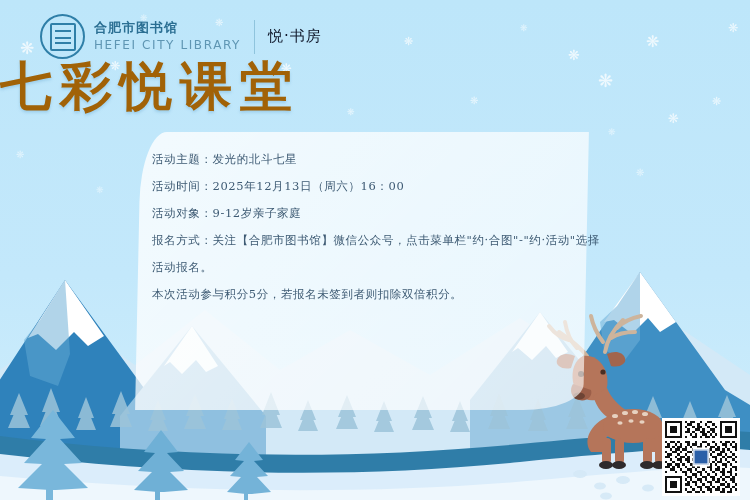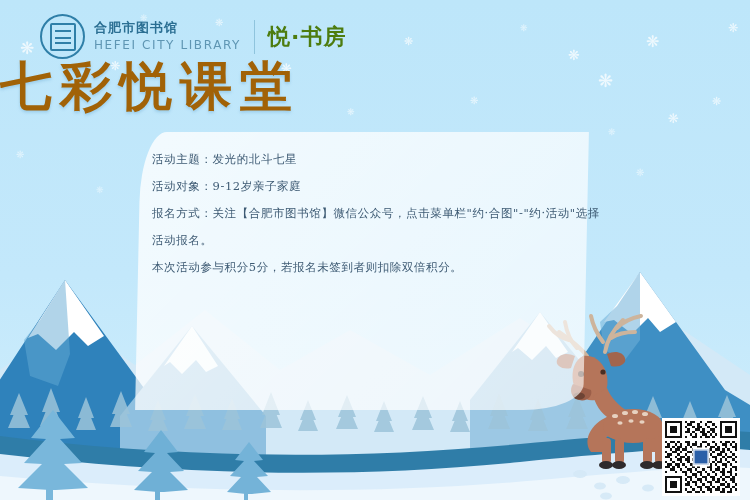--- a/index.html
+++ b/index.html
@@ -18,21 +18,21 @@
   .logo-mark{width:45px;height:45px;border-radius:50%;border:2px solid #2f7fa8;
              display:flex;align-items:center;justify-content:center;box-sizing:border-box;}
   .logo-mark-inner{width:26px;height:28px;border:2px solid #2f7fa8;border-radius:2px;position:relative;box-sizing:border-box;}
   .logo-mark-inner:before{content:"";position:absolute;left:3px;right:3px;top:5px;height:2px;background:#2f7fa8;}
   .logo-mark-inner:after{content:"";position:absolute;left:3px;right:3px;top:12px;height:2px;background:#2f7fa8;
                          box-shadow:0 5px 0 0 #2f7fa8;}
   .logo-cn{font-family:"DejaVu Sans","Liberation Sans",sans-serif;font-size:13px;font-weight:bold;
            color:#2b6f93;letter-spacing:1px;line-height:1.15;}
   .logo-en{font-size:12px;color:#5f96b3;letter-spacing:1.6px;margin-top:2px;}
   .logo-div{width:1px;height:34px;background:#8fc4dd;margin:0 4px;}
-  .logo-yue{font-size:22px;font-weight:bold;color:#4d7c0f;letter-spacing:1px;white-space:nowrap;}
+  .logo-yue{font-size:15px;font-weight:normal;color:#0f172a;letter-spacing:1px;white-space:nowrap;}
 
   
   .title{position:absolute;left:0;right:0;top:52px;
          font-size:52px;font-weight:bold;color:#a16207;letter-spacing:8px;
          font-family:"DejaVu Serif","Liberation Serif",serif;
          text-shadow:0 2px 3px rgba(93,160,206,.35);}
 
   
   .panel{position:absolute;left:138px;top:132px;width:448px;height:278px;
          background:linear-gradient(135deg,rgba(255,255,255,.80),rgba(255,255,255,.62));
@@ -217,20 +217,21 @@
     </div>
     <div class="logo-div"></div>
     <div class="logo-yue">悦·书房</div>
   </div>
 
   <div class="title">七彩悦课堂</div>
 
   <div class="panel"></div>
   <div class="panel-text">
     <p>活动主题：发光的北斗七星</p>
+    <p>活动时间：2025年12月13日（周六）16：00</p>
     <p>活动对象：9-12岁亲子家庭</p>
     <p class="wrap">报名方式：关注【合肥市图书馆】微信公众号，点击菜单栏"约·合图"-"约·活动"选择活动报名。</p>
     <p>本次活动参与积分5分，若报名未签到者则扣除双倍积分。</p>
   </div>
 
   <div class="qr">
     <svg viewBox="0 0 29 29" width="72" height="72" shape-rendering="crispEdges">
       <rect width="29" height="29" fill="#fff"></rect>
       <g fill="#111">
         <path d="M0 0h7v1H0z M0 1h1v1H0z M6 1h1v1H6z M0 2h1v1H0z M2 2h3v1H2z M6 2h1v1H6z M0 3h1v1H0z M2 3h3v1H2z M6 3h1v1H6z M0 4h1v1H0z M2 4h3v1H2z M6 4h1v1H6z M0 5h1v1H0z M6 5h1v1H6z M0 6h7v1H0z"></path>

